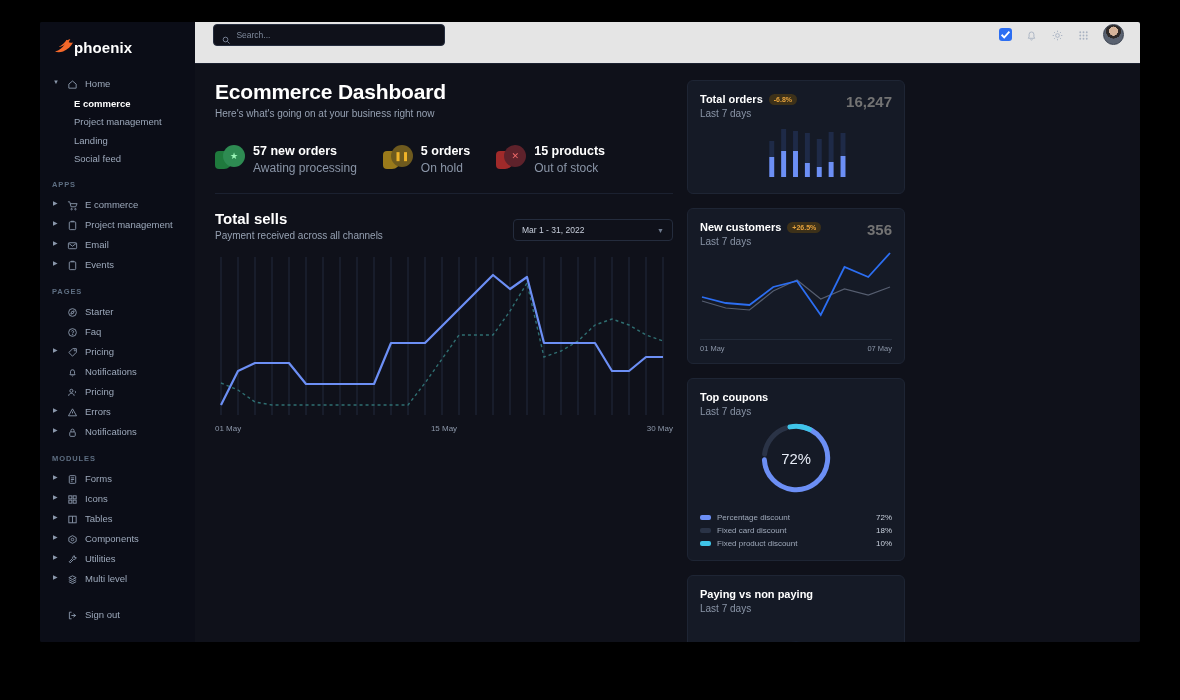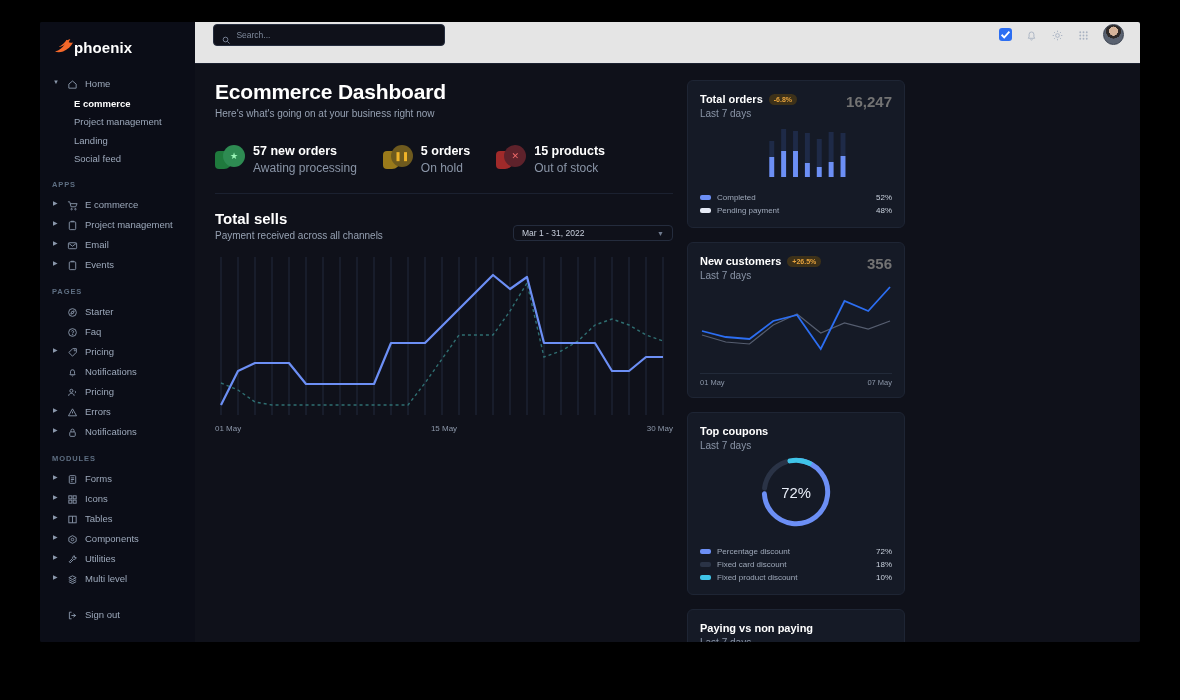--- a/index.html
+++ b/index.html
@@ -113,21 +113,21 @@
   .pill-ico .disc span { font-size: 9px; line-height: 1; }
   .pill-title { color: #ffffff; font-size: 12.5px; font-weight: 700; }
   .pill-sub { color: #8a95a7; font-size: 12px; margin-top: 2px; }
 
   .hr { height: 1px; background: #1b2130; margin: 18px 0 0 0; }
 
   .sec-head { display: flex; align-items: flex-end; margin-top: 16px; }
   .sec-title { color: #ffffff; font-size: 15px; font-weight: 700; }
   .sec-sub { color: #96a1b2; font-size: 10px; margin-top: 3px; }
   .date-select {
-    margin-left: auto; width: 160px; height: 16px;
+    margin-left: auto; width: 160px; height: 22px;
     border: 1px solid #242c3d; border-radius: 4px;
     display: flex; align-items: center; padding: 0 8px;
     color: #c7cedb; font-size: 8.5px; cursor: pointer; background: #0f111a;
   }
   .date-select .chev { margin-left: auto; color: #6f7b8e; font-size: 7px; }
 
   .linechart { margin-top: 12px; width: 100%; height: 168px; display: block; }
   .axis-row { display: flex; color: #8c97a9; font-size: 8px; margin-top: 3px; }
   .axis-row .mid { margin: 0 auto; }
 
@@ -566,32 +566,20 @@
                   <rect x="106" y="14" width="5" height="30" fill="#1e2a47"></rect>
                     <rect x="106" y="44" width="5" height="14" fill="#6c8ff5"></rect>
                   <rect x="118" y="20" width="5" height="28" fill="#1e2a47"></rect>
                     <rect x="118" y="48" width="5" height="10" fill="#6c8ff5"></rect>
                   <rect x="130" y="13" width="5" height="30" fill="#1e2a47"></rect>
                     <rect x="130" y="43" width="5" height="15" fill="#6c8ff5"></rect>
                   <rect x="142" y="14" width="5" height="23" fill="#1e2a47"></rect>
                     <rect x="142" y="37" width="5" height="21" fill="#6c8ff5"></rect>
                 </g>
               </svg>
-              <div class="legend">
-                <div class="legend-row">
-                  <span class="legend-sw" style="background:#6c8ff5"></span>
-                  <span class="legend-lbl">Completed</span>
-                  <span class="legend-val">52%</span>
-                </div>
-                <div class="legend-row">
-                  <span class="legend-sw" style="background:#e6eaf5"></span>
-                  <span class="legend-lbl">Pending payment</span>
-                  <span class="legend-val">48%</span>
-                </div>
-              </div>
             </div>
 
             <div class="card">
               <div class="card-hd">
                 <div>
                   <div class="card-title">
                     <span>New customers</span>
                     <span class="badge">+26.5%</span>
                   </div>
                   <div class="card-sub">Last 7 days</div>

